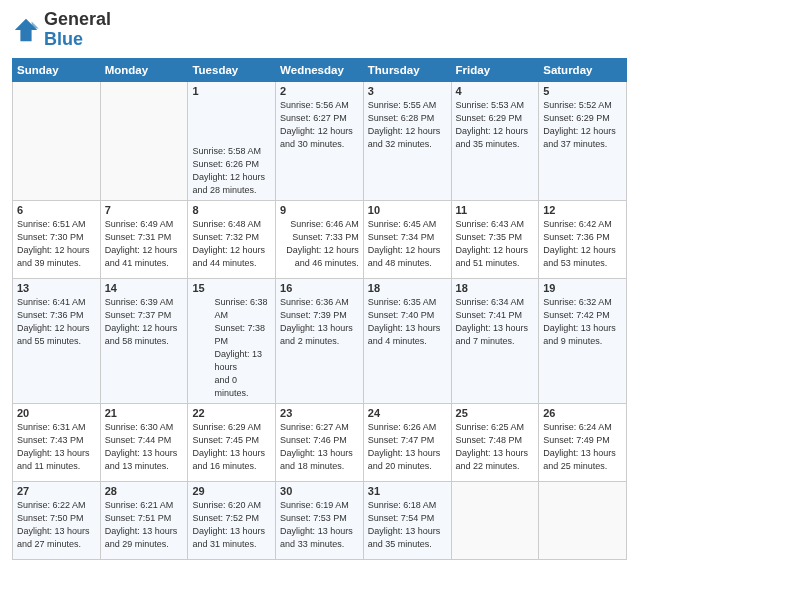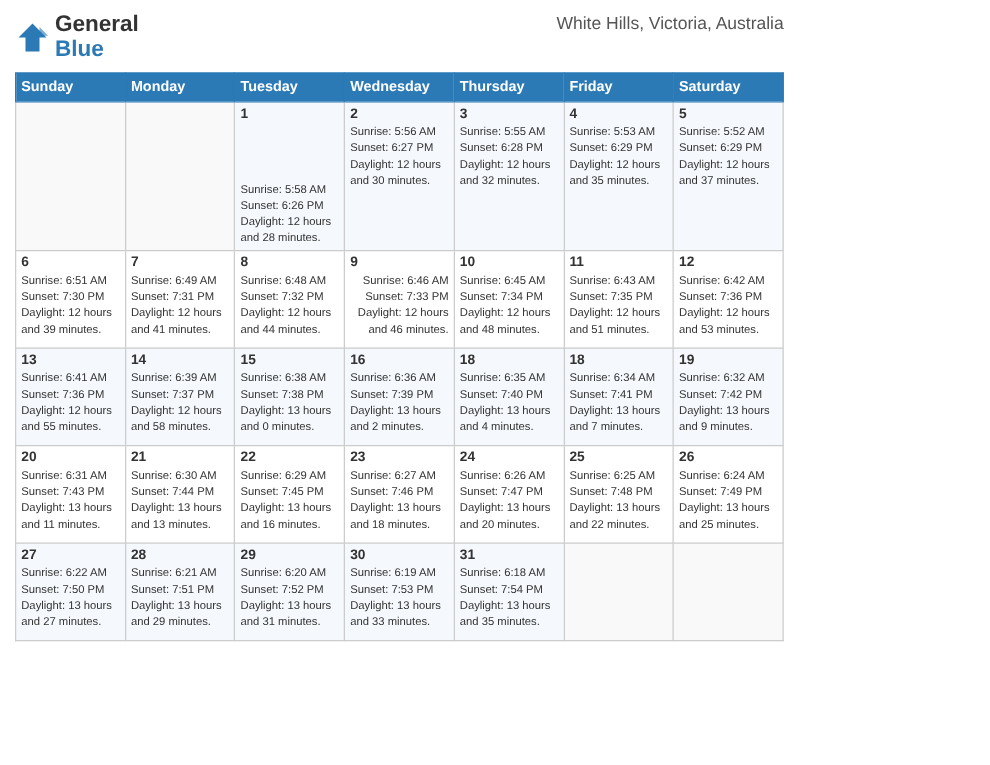--- a/index.html
+++ b/index.html
@@ -108,21 +108,20 @@
       <svg class="logo-icon" viewBox="0 0 40 40">
         <polygon points="20,4 36,20 28,20 28,36 12,36 12,20 4,20" fill="#2b7ab5"></polygon>
         <polygon points="28,8 38,18 28,18" fill="#2b7ab5" opacity="0.6"></polygon>
       </svg>
       <div class="logo-text">
         <div>General</div>
         <div><span>Blue</span></div>
       </div>
     </div>
     <div class="title-area">
-      <div class="subtitle">White Hills, Victoria, Australia</div>
     </div>
   </div>
 
   <table>
     <thead>
       <tr>
       <th>Sunday</th>
           <th>Monday</th>
           <th>Tuesday</th>
           <th>Wednesday</th>
@@ -232,21 +231,21 @@
           </td>
           <td>
             <span class="day-num">14</span>
             <div class="day-info" style="white-space: pre-line;">Sunrise: 6:39 AM
 Sunset: 7:37 PM
 Daylight: 12 hours
 and 58 minutes.</div>
           </td>
           <td>
             <span class="day-num">15</span>
-            <div class="day-info" style="white-space: pre-line;">Sunrise: 6:38 AM
+            <div class="day-info" style="white-space: pre-line; margin-left: 22px;">Sunrise: 6:38 AM
 Sunset: 7:38 PM
 Daylight: 13 hours
 and 0 minutes.</div>
           </td>
           <td>
             <span class="day-num">16</span>
             <div class="day-info" style="white-space: pre-line;">Sunrise: 6:36 AM
 Sunset: 7:39 PM
 Daylight: 13 hours
 and 2 minutes.</div>

